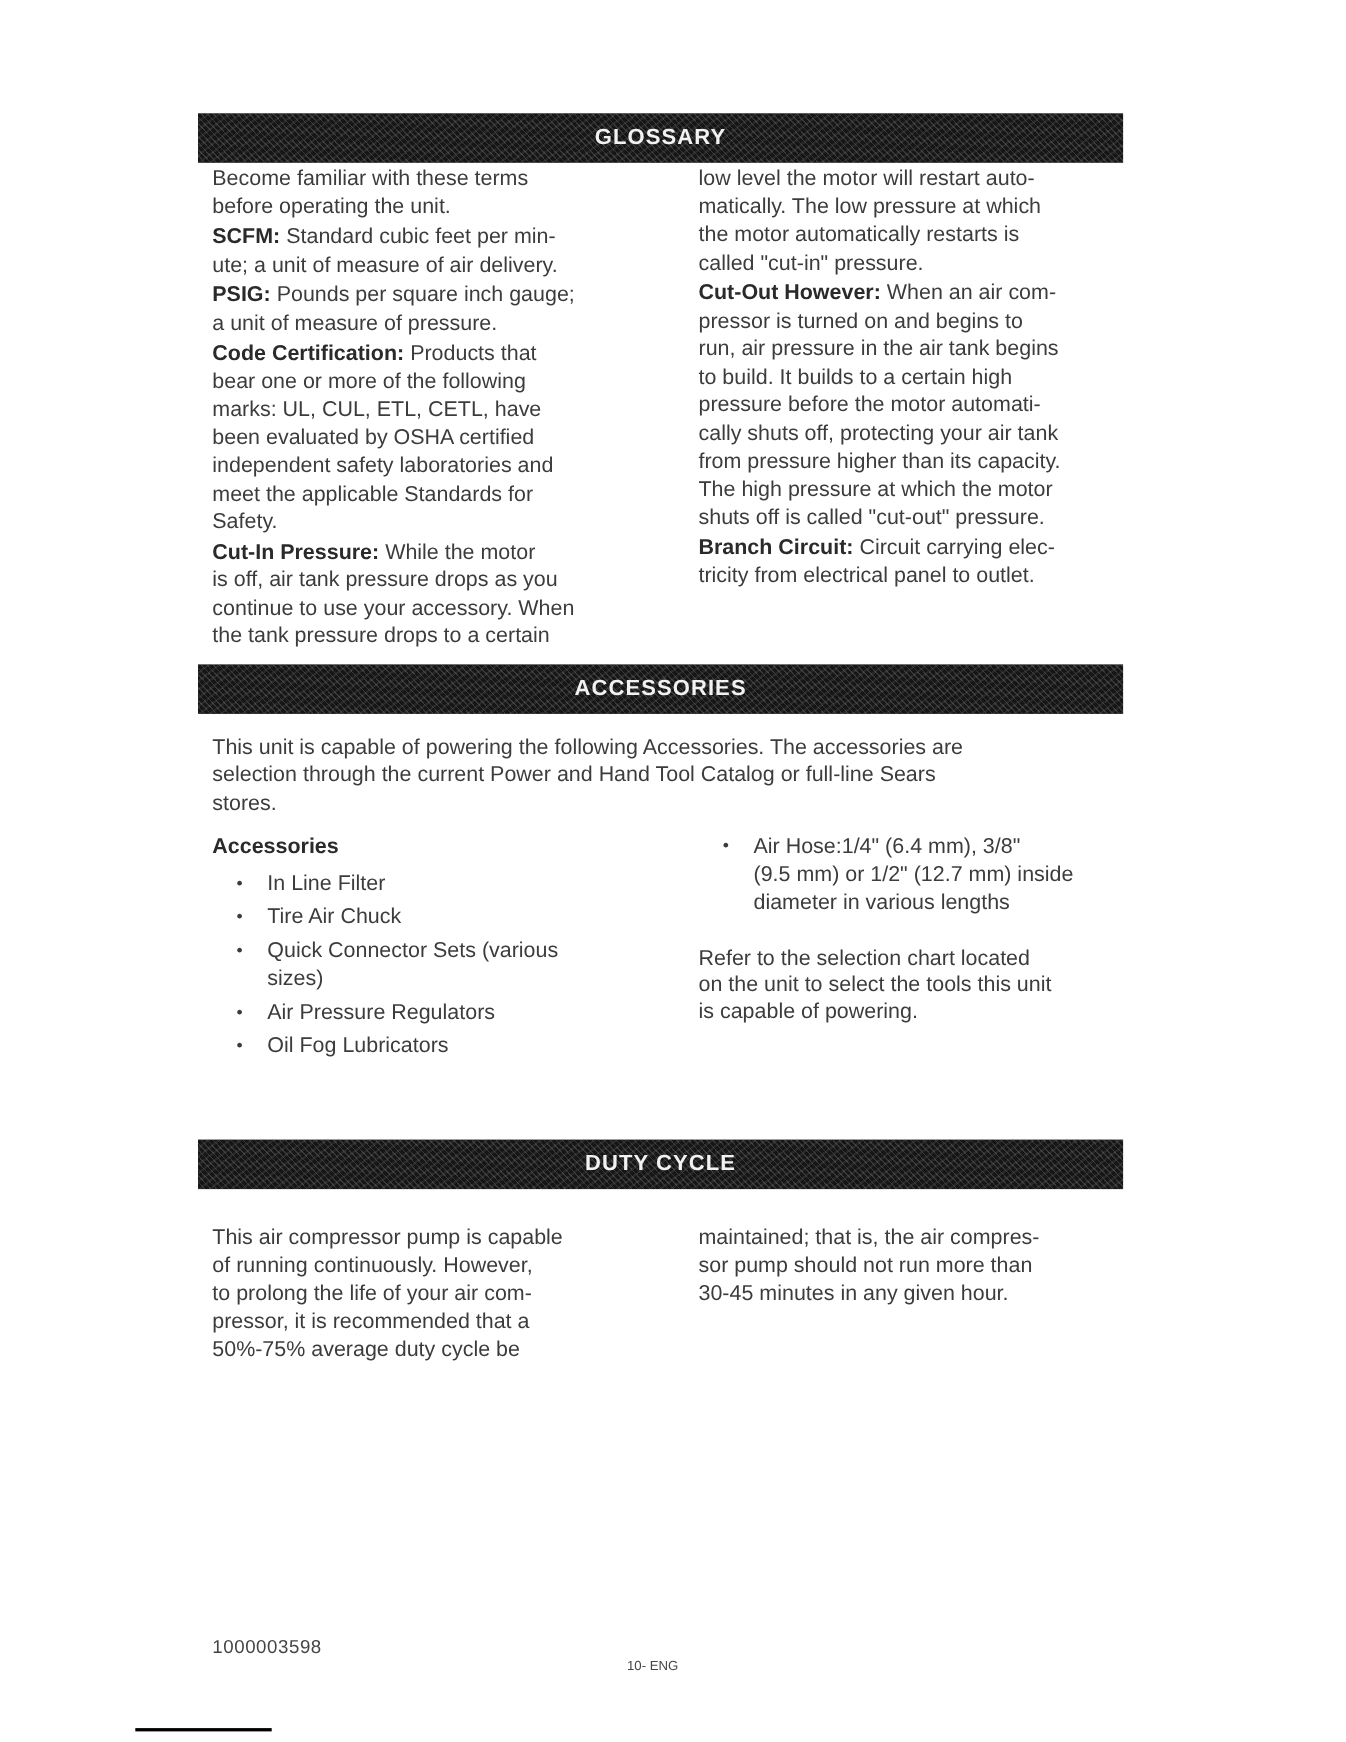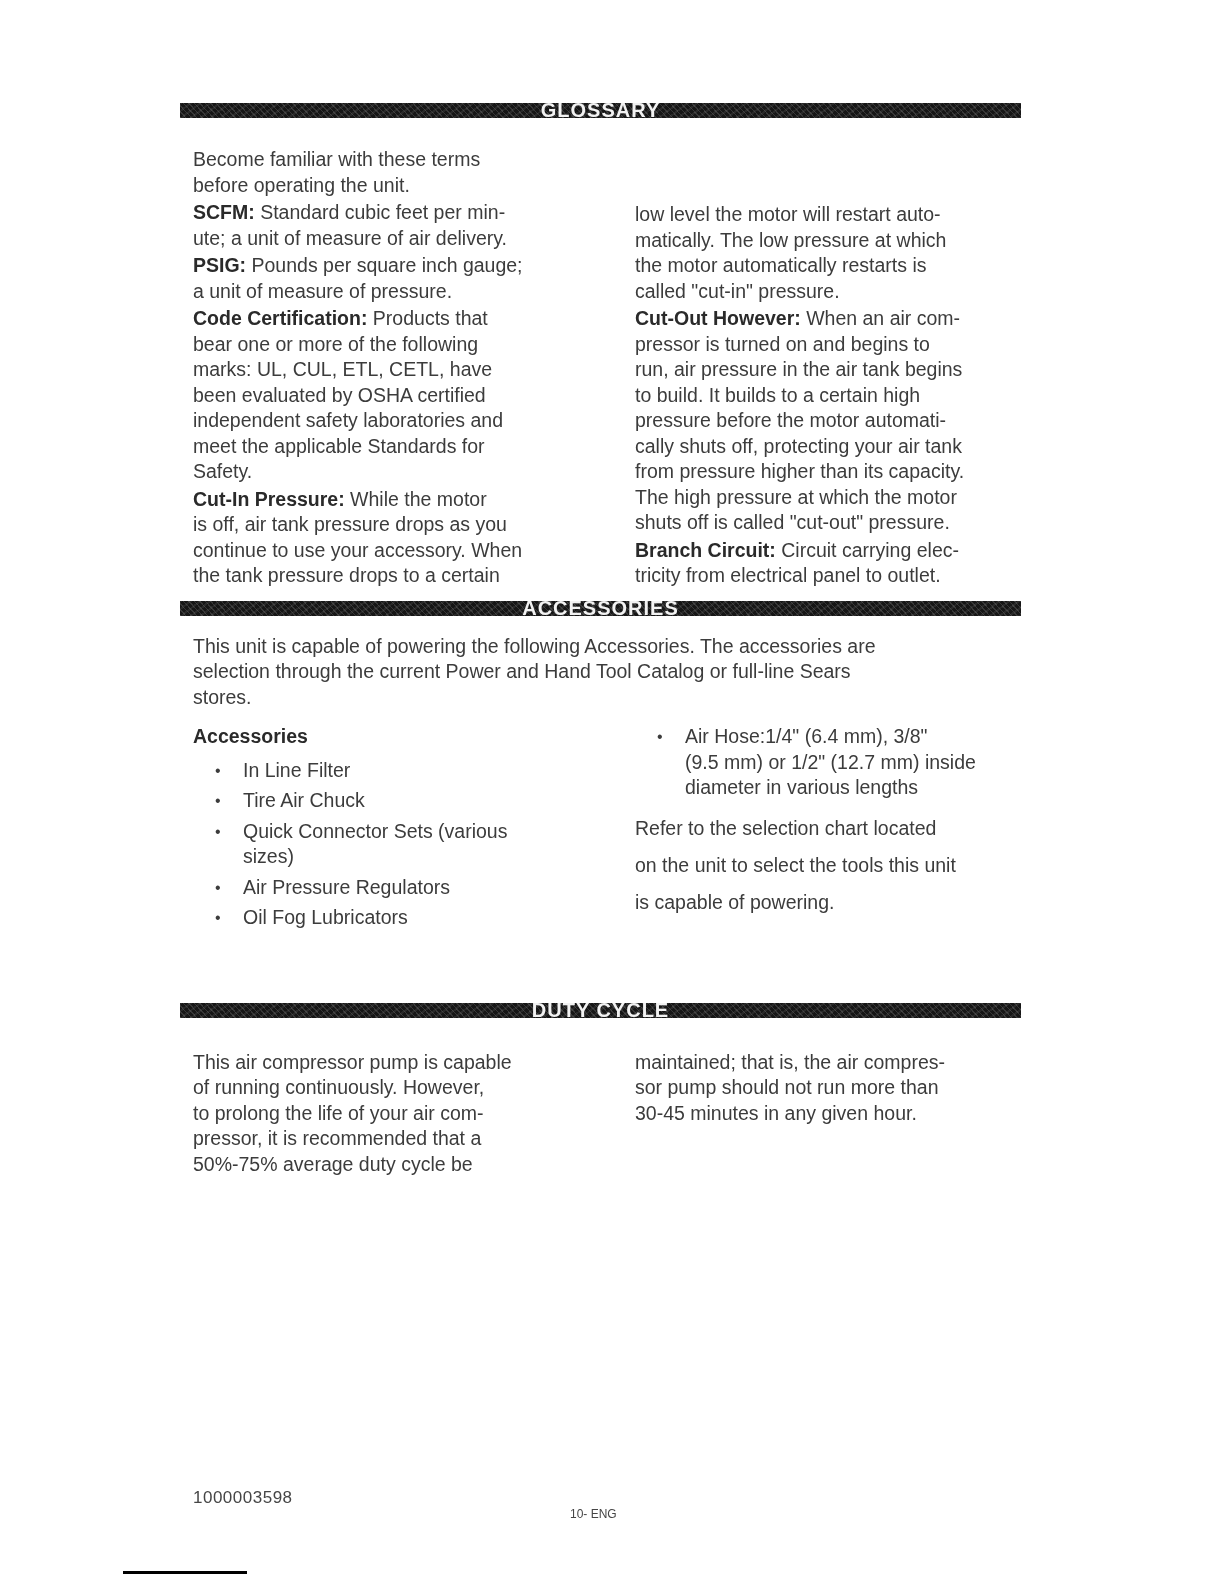--- a/index.html
+++ b/index.html
@@ -10,62 +10,62 @@
     position:relative;
     width:1224px; height:1584px;
     background:#ffffff;
     overflow:hidden;
   }
   .doc {
     position:absolute; left:180px; top:103px; width:841px;
   }
 
   .section-bar {
-    height:15px;
+    height:45px;
     background-color:#161616;
     background-image:
       repeating-linear-gradient(47deg, rgba(140,140,140,0.28) 0px, rgba(140,140,140,0.28) 1px, transparent 1px, transparent 4px),
       repeating-linear-gradient(-38deg, rgba(95,95,95,0.25) 0px, rgba(95,95,95,0.25) 2px, transparent 2px, transparent 6px);
     display:flex; align-items:center; justify-content:center;text-align:center;
   }
   .bar-title {
     color:#f2f2f2; font-weight:bold; font-size:20px; letter-spacing:1px;
   }
 
   .two-col { display:flex; gap:22px; padding-left:13px; }
   .col { width:420px; flex:none; }
 
   .para {
     font-size:19.5px; line-height:25.5px; color:#3c3c3c;
     margin-bottom:2px;
   }
   .term { font-weight:bold; color:#2a2a2a; }
   .def { white-space:pre-line; }
 
-  .glossary-body { margin-top:29px;align-items:flex-end; }
+  .glossary-body { margin-top:2px; }
   .accessories-bar { margin-top:10px; }
   .acc-intro {
     margin-top:18px; padding-left:13px; width:820px;
     font-size:19.5px; line-height:25.5px; color:#3c3c3c;
     white-space:pre-line;
   }
   .acc-cols { margin-top:14px; }
   .list-heading {
     font-size:19.5px; line-height:25.5px; font-weight:bold; color:#2a2a2a;
     margin-bottom:8px;
   }
   .bullet-item {
     display:flex; margin:0 0 5px 22px;
     font-size:19.5px; line-height:25.5px; color:#3c3c3c;
   }
   .bullet { width:28px; flex:none; font-size:16px; color:#3c3c3c; }
   .bullet-text { white-space:pre-line; }
   .acc-note {
-    margin-top:9px;
-    font-size:19.5px; line-height:37px; color:#3c3c3c;
+    margin-top:25px;
+    font-size:19.5px; line-height:24px; color:#3c3c3c;
     white-space:pre-line;
   }
 
   .duty-bar { margin-top:67px; }
   .duty-body { margin-top:32px; }
 
   .footer-id {
     position:absolute; left:193px; top:1488px;
     font-size:17px; color:#454545; letter-spacing:0.5px;
   }

